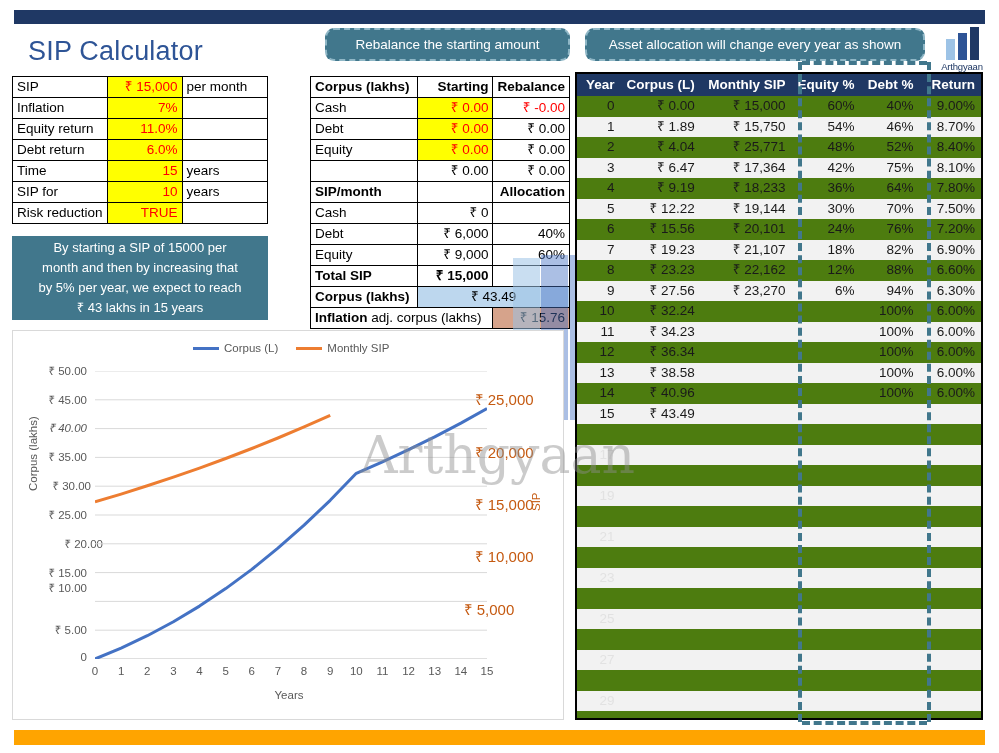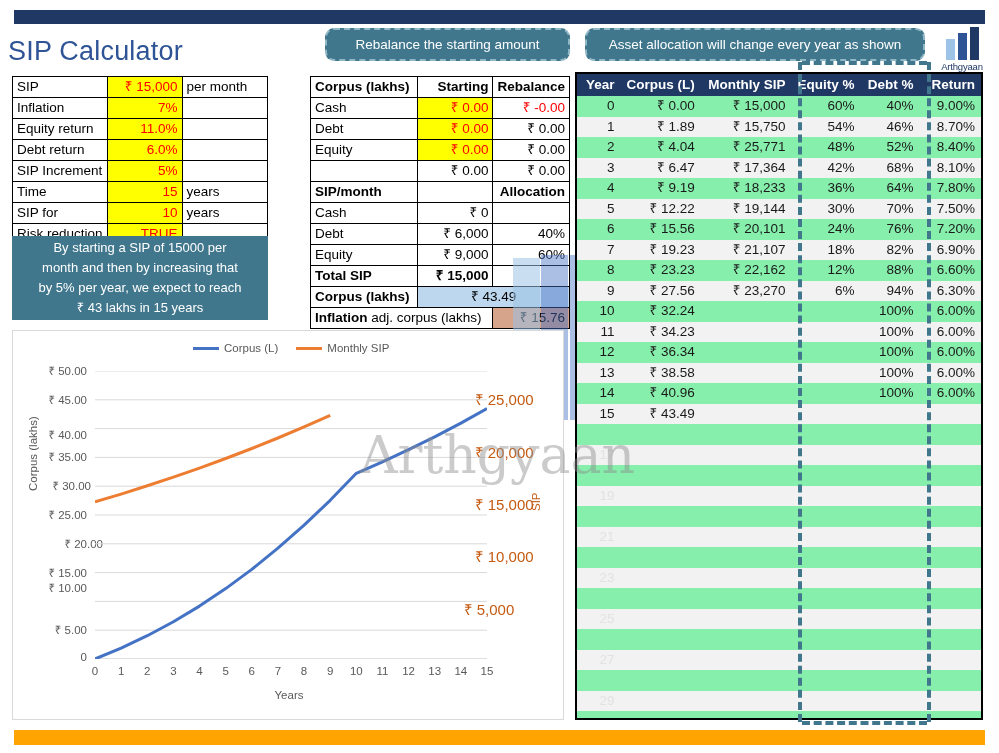--- a/index.html
+++ b/index.html
@@ -15,21 +15,21 @@
   #top-bar {
     position:absolute; left:14px; top:10px; width:971px; height:14px;
     background:#1f3864;
   }
   #bottom-bar {
     position:absolute; left:14px; top:730px; width:971px; height:15px;
     background:#ffa400;
   }
   
   #page-title {
-    position:absolute; left:8px; top:36px;
+    position:absolute; left:28px; top:36px;
     font-size:27px; color:#2e5496; font-weight:400;
     letter-spacing:.2px;
   }
   
   .pill {
     position:absolute;
     background:#41778c;
     color:#ffffff;
     border-radius:9px;
     border:2px dashed #8fb7c6;
@@ -80,21 +80,21 @@
   #corpus-table th.c0 { text-align:left; }
   .yellow { background:#ffff00; color:#ff0000; }
   .redtxt { color:#ff0000; }
   .bold { font-weight:bold; }
   .corpus-hl { background:#bdd7ee; text-align:center !important; }
   .infl-hl { background:#d6a38b; text-align:right !important; }
 
   
   #proj-wrap {
     position:absolute; left:575px; top:72px; width:408px; height:648px;
-    border:2px solid #000; background:#86efac; overflow:hidden;
+    border:2px solid #000; background:#4d7c0f; overflow:hidden;
   }
   #proj-table { position:static; width:100%; border-collapse:collapse; font-size:13.5px;}
   #proj-table th, #proj-table td { border:none; padding:1px 6px; height:20.5px; line-height:18px; white-space:nowrap; }
   #proj-table thead th { background:#1f3864; color:#ffffff; font-weight:bold; font-size:13.5px; text-align:right; height:22px;}
   #proj-table tbody td { text-align:right; color:#1a1a1a; }
   #proj-table tbody tr.alt td { background:#f2f2f2; }
   #proj-table tbody tr.ghost td { color:#e2e2e2; }
   #proj-table .w-year  { width:46px; }
   #proj-table .w-corpus{ width:76px; }
   #proj-table .w-sip   { width:92px; }
@@ -201,25 +201,20 @@
         <td class="lbl">Equity return</td>
         <td class="val">11.0%</td>
         <td class="unit"></td>
       </tr>
       <tr>
         <td class="lbl">Debt return</td>
         <td class="val">6.0%</td>
         <td class="unit"></td>
       </tr>
       <tr>
-        <td class="lbl">SIP Increment</td>
-        <td class="val">5%</td>
-        <td class="unit"></td>
-      </tr>
-      <tr>
         <td class="lbl">Time</td>
         <td class="val">15</td>
         <td class="unit">years</td>
       </tr>
       <tr>
         <td class="lbl">SIP for</td>
         <td class="val">10</td>
         <td class="unit">years</td>
       </tr>
       <tr>
@@ -336,21 +331,21 @@
           <td class="w-sip">₹ 25,771</td>
           <td class="w-eq">48%</td>
           <td class="w-debt">52%</td>
           <td class="w-ret">8.40%</td>
         </tr>
         <tr class="alt">
           <td class="w-year">3</td>
           <td class="w-corpus">₹ 6.47</td>
           <td class="w-sip">₹ 17,364</td>
           <td class="w-eq">42%</td>
-          <td class="w-debt">68%</td>
+          <td class="w-debt">75%</td>
           <td class="w-ret">8.10%</td>
         </tr>
         <tr>
           <td class="w-year">4</td>
           <td class="w-corpus">₹ 9.19</td>
           <td class="w-sip">₹ 18,233</td>
           <td class="w-eq">36%</td>
           <td class="w-debt">64%</td>
           <td class="w-ret">7.80%</td>
         </tr>
@@ -582,21 +577,21 @@
 
   <div id="axis-left-ticks">
       <div class="ytick" style="left: 12px; top: 320px;">0</div>
       <div class="ytick" style="left: 12px; top: 291.2px;">₹ 5.00</div>
       <div class="ytick" style="left: 12px; top: 249px;">₹ 10.00</div>
       <div class="ytick" style="left: 12px; top: 233.6px;">₹ 15.00</div>
       <div class="ytick" style="left: 28px; top: 204.8px;">₹ 20.00</div>
       <div class="ytick" style="left: 12px; top: 176px;">₹ 25.00</div>
       <div class="ytick" style="left: 16px; top: 147.2px;">₹ 30.00</div>
       <div class="ytick" style="left: 12px; top: 118.4px;">₹ 35.00</div>
-      <div class="ytick" style="left: 12px; top: 96px;">₹ 40.00</div>
+      <div class="ytick" style="left: 12px; top: 89px; font-style: italic;">₹ 40.00</div>
       <div class="ytick" style="left: 12px; top: 60.8px;">₹ 45.00</div>
       <div class="ytick" style="left: 12px; top: 32px;">₹ 50.00</div>
     </div>
   <div id="axis-right-ticks">
       <div class="ytick-r" style="left: 451px; top: 267.636px;">₹ 5,000</div>
       <div class="ytick-r" style="left: 462px; top: 215.273px;">₹ 10,000</div>
       <div class="ytick-r" style="left: 462px; top: 162.909px;">₹ 15,000</div>
       <div class="ytick-r" style="left: 462px; top: 110.545px;">₹ 20,000</div>
       <div class="ytick-r" style="left: 462px; top: 58.1818px;">₹ 25,000</div>
     </div>

